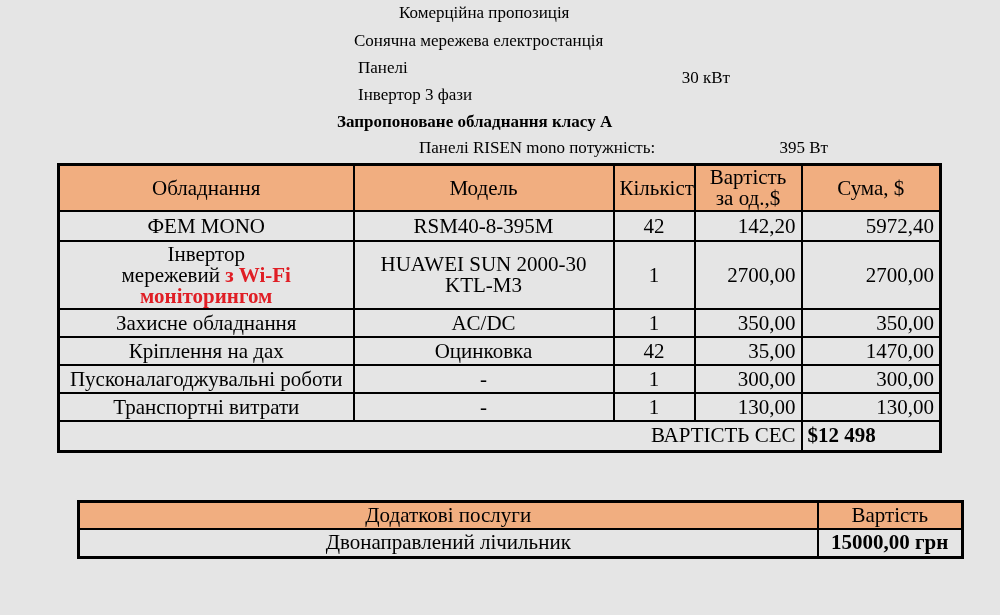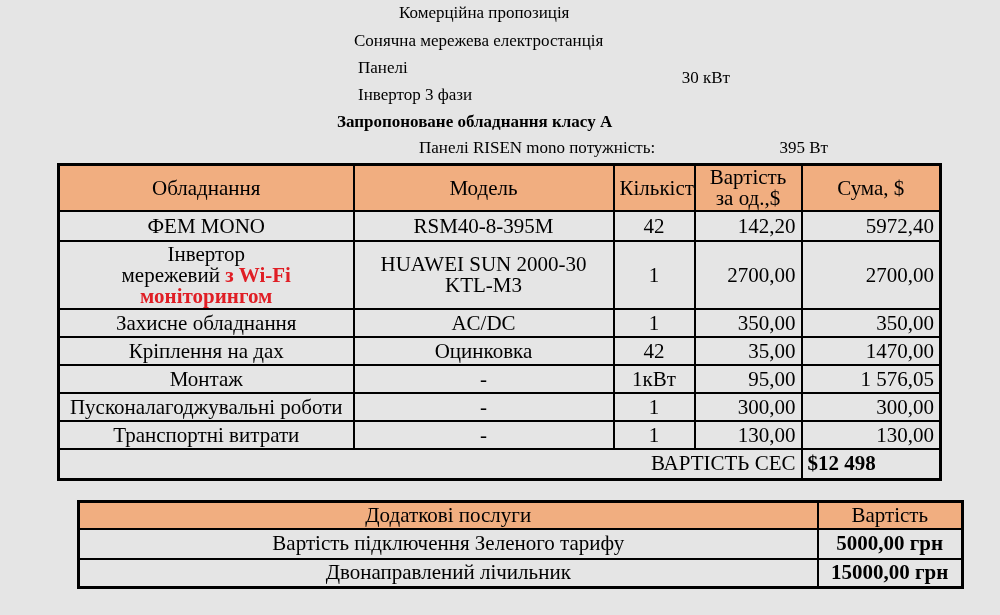--- a/index.html
+++ b/index.html
@@ -119,27 +119,20 @@
         <td class="money">350,00</td>
       </tr>
       <tr class="r-std">
         <td>Кріплення на дах</td>
         <td>Оцинковка</td>
         <td>42</td>
         <td class="money">35,00</td>
         <td class="money">1470,00</td>
       </tr>
       <tr class="r-std">
-        <td>Монтаж</td>
-        <td>-</td>
-        <td>1кВт</td>
-        <td class="money">95,00</td>
-        <td class="money">1 576,05</td>
-      </tr>
-      <tr class="r-std">
         <td>Пусконалагоджувальні роботи</td>
         <td>-</td>
         <td>1</td>
         <td class="money">300,00</td>
         <td class="money">300,00</td>
       </tr>
       <tr class="r-std">
         <td>Транспортні витрати</td>
         <td>-</td>
         <td>1</td>
@@ -158,24 +151,20 @@
       <col style="width:739px">
         <col style="width:145px">
     </colgroup>
     <thead>
       <tr class="hdr">
         <th>Додаткові послуги</th>
         <th>Вартість</th>
       </tr>
     </thead>
     <tbody>
-      <tr class="r1">
-        <td>Вартість підключення Зеленого тарифу</td>
-        <td class="svc-price">5000,00 грн</td>
-      </tr>
       <tr class="r2">
         <td>Двонаправлений лічильник</td>
         <td class="svc-price">15000,00 грн</td>
       </tr>
     </tbody>
   </table>
 
 </div>
 
 </body></html>

